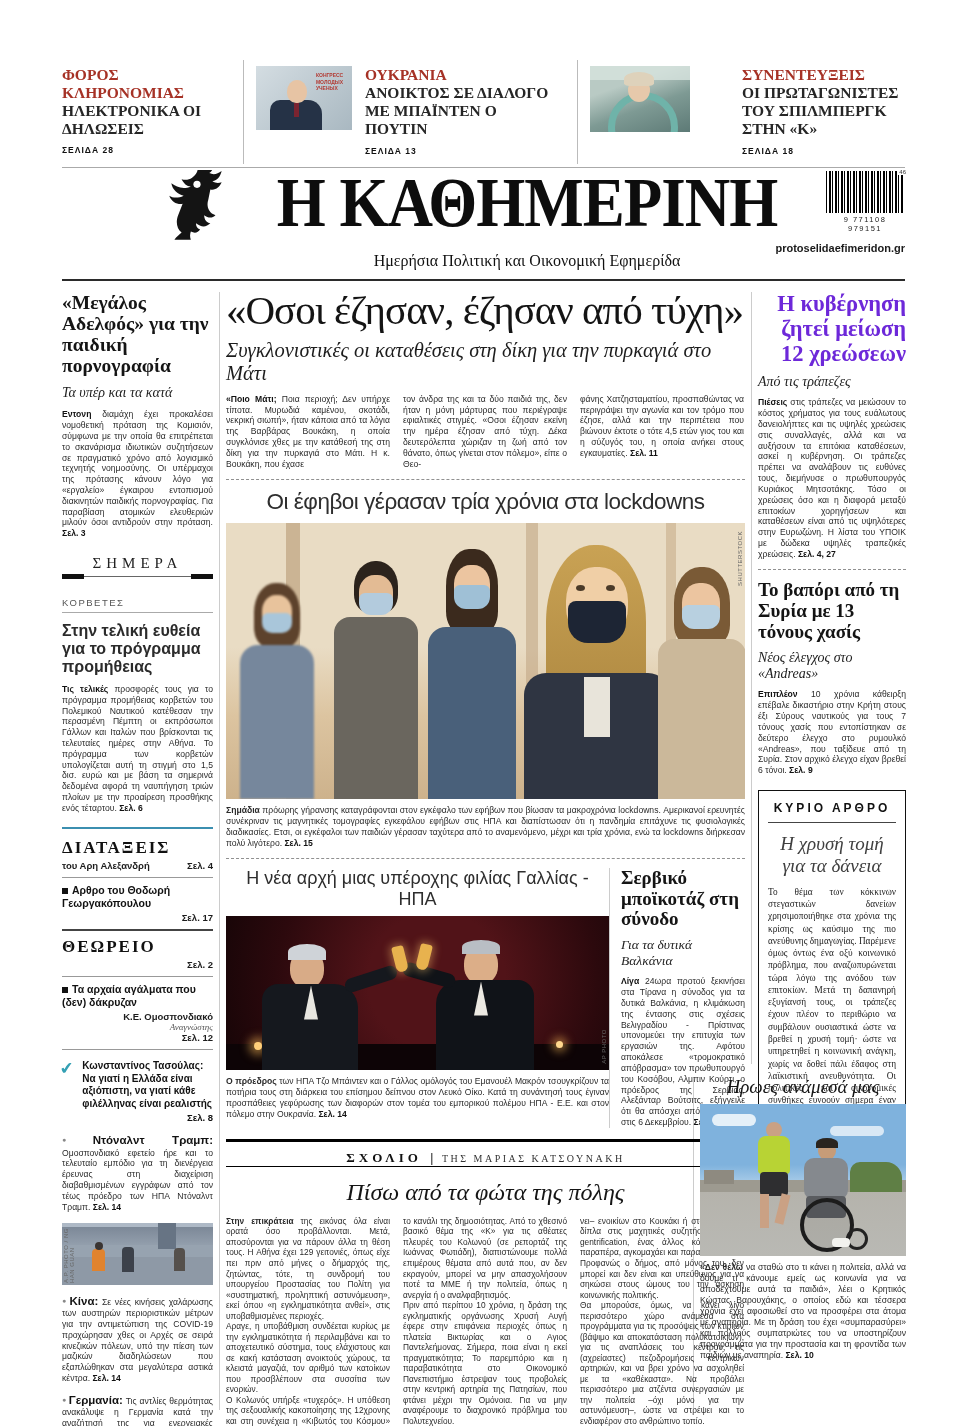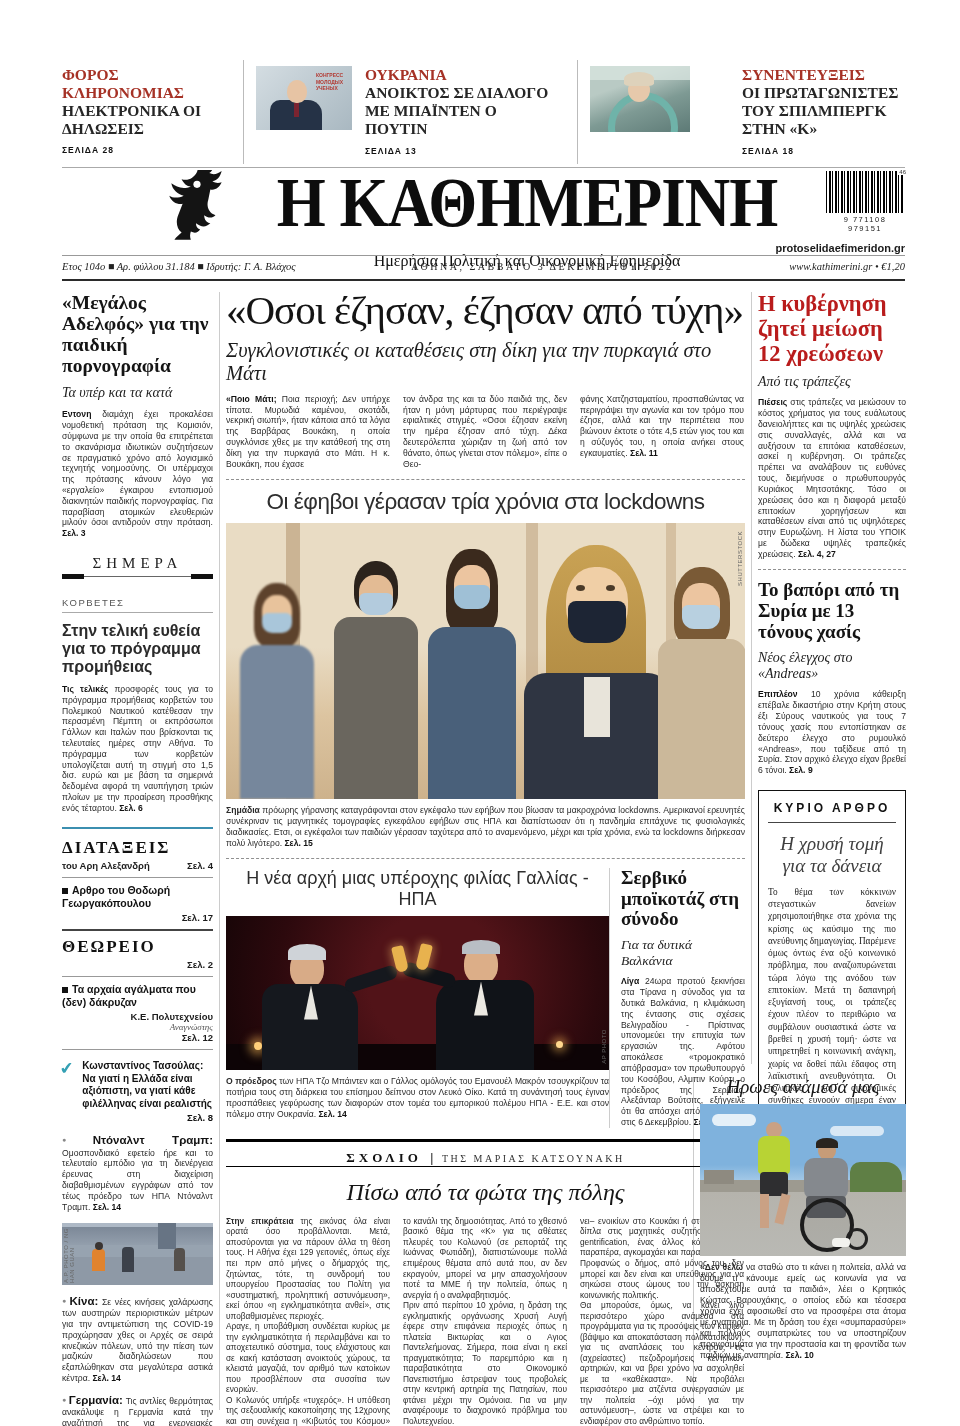--- a/index.html
+++ b/index.html
@@ -102,21 +102,21 @@
                 text-align:center;padding:6px 0 0;}
   .schol-label{font-family:"Liberation Serif",serif;font-weight:bold;font-size:13px;letter-spacing:4px;color:#111;}
   .schol-div{color:#111;font-size:12px;margin:0 4px;}
   .schol-by{font-family:"Liberation Serif",serif;font-size:10px;letter-spacing:2.5px;color:#333;}
   .schol-title{text-align:center;font-family:"Liberation Serif",serif;font-style:italic;
                font-size:24px;color:#151515;margin:12px 0 10px;}
   .schol-cols{display:flex;gap:13px;}
   .schol-cols .c{width:164px;font-size:8.3px;line-height:1.27;text-align:justify;color:#2a2a2a;white-space:pre-line;}
 
   
-  .rr-title{font-family:"Liberation Serif",serif;font-weight:bold;font-size:22.5px;line-height:1.1;color:#b91c1c;}
+  .rr-title{font-family:"Liberation Serif",serif;font-weight:bold;font-size:22.5px;line-height:1.1;color:#6d28d9;text-align:right;}
   .rr-sub{font-size:14px;margin:8px 0 7px;}
   .ship-title{font-family:"Liberation Serif",serif;font-weight:bold;font-size:19px;line-height:1.12;color:#141414;}
   .editorial{border:1.5px solid #111;margin-top:14px;padding:10px 9px 12px;}
   .ed-head{text-align:center;font-size:12px;font-weight:bold;letter-spacing:3px;color:#111;
            border-bottom:1px solid #444;padding-bottom:7px;}
   .ed-title{text-align:center;font-family:"Liberation Serif",serif;font-style:italic;font-size:19px;
             line-height:1.15;color:#404040;margin:10px 0 9px;}
   .ed-body{font-family:"Liberation Serif",serif;font-size:9.3px;line-height:1.32;text-align:justify;color:#222;}
 
   
@@ -173,25 +173,20 @@
     <div class="mh-title">Η ΚΑΘΗΜΕΡΙΝΗ</div>
     <div class="mh-sub">Ημερήσια Πολιτική και Οικονομική Εφημερίδα</div>
     <div class="barcode-wrap">
       <div class="barcode-issue">46</div>
       <div class="barcode"></div>
       <div class="barcode-num">9 771108 979151</div>
     </div>
     <div class="promo">protoselidaefimeridon.gr</div>
   </div>
 
-  <div class="dateline">
-    <span class="it">Ετος 104ο ■ Αρ. φύλλου 31.184 ■ Ιδρυτής: Γ. Α. Βλάχος</span>
-    <span class="ctr">ΑΘΗΝΑ, ΣΑΒΒΑΤΟ 3 ΔΕΚΕΜΒΡΙΟΥ 2022</span>
-    <span class="it">www.kathimerini.gr • €1,20</span>
-  </div>
   <div class="rule-dbl"></div>
 
   <div class="vrule" style="left:219px;top:292px;height:1118px;"></div>
   <div class="vrule" style="left:751px;top:292px;height:772px;"></div>
   <div class="vrule" style="left:693px;top:1078px;height:330px;"></div>
 
   <div class="leftrail">
     <div class="lr-title">«Μεγάλος Αδελφός» για την παιδική πορνογραφία</div>
     <div class="lr-sub subtitle">Τα υπέρ και τα κατά</div>
     <p class="body"><b class="lead">Εντονη</b><span> διαμάχη έχει προκαλέσει νομοθετική πρόταση της Κομισιόν, σύμφωνα με την οποία θα επιτρέπεται το σκανάρισμα ιδιωτικών συζητήσεων σε πραγματικό χρόνο από λογισμικό τεχνητής νοημοσύνης. Οι υπέρμαχοι της πρότασης κάνουν λόγο για «εργαλείο» έγκαιρου εντοπισμού διακινητών παιδικής πορνογραφίας. Για παραβίαση ατομικών ελευθεριών μιλούν όσοι αντιδρούν στην πρόταση. </span><b class="pgref">Σελ. 3</b></p>
@@ -212,21 +207,21 @@
     </div>
     <div class="thinrule"></div>
     <div class="sqitem"><span class="sq"></span><span>Αρθρο του Θοδωρή Γεωργακόπουλου</span></div>
     <div class="r-al">Σελ. 17</div>
     <div class="thinrule" style="height:2px;background:#444;"></div>
 
     <div class="sec-head">ΘΕΩΡΕΙΟ</div>
     <div class="r-al">Σελ. 2</div>
     <div class="thinrule"></div>
     <div class="sqitem"><span class="sq"></span><span>Τα αρχαία αγάλματα που (δεν) δάκρυζαν</span></div>
-    <div class="r-al"><span>Κ.Ε. Πολυτεχνείου</span><span class="role">Αναγνώστης</span><span>Σελ. 12</span></div>
+    <div class="r-al"><span>Κ.Ε. Ομοσπονδιακό</span><span class="role">Αναγνώστης</span><span>Σελ. 12</span></div>
     <div class="thinrule"></div>
 
     <div class="checkrow">
       <span class="checkmark">✔</span>
       <span class="checktext"><span>Κωνσταντίνος Τασούλας:</span><span style="font-weight:bold;"> Να γιατί η Ελλάδα είναι αξιόπιστη, να γιατί κάθε φιλέλληνας είναι ρεαλιστής</span>
         <span class="r-al" style="display:block;">Σελ. 8</span></span>
     </div>
 
     <div class="newsitem"><span class="dotb">●</span><b class="nlead">Ντόναλντ Τραμπ:</b><span> Ομοσπονδιακό εφετείο ήρε και το τελευταίο εμπόδιο για τη διενέργεια έρευνας στη διαχείριση διαβαθμισμένων εγγράφων από τον τέως πρόεδρο των ΗΠΑ Ντόναλντ Τραμπ. </span><b class="pgref">Σελ. 14</b></div>
 

